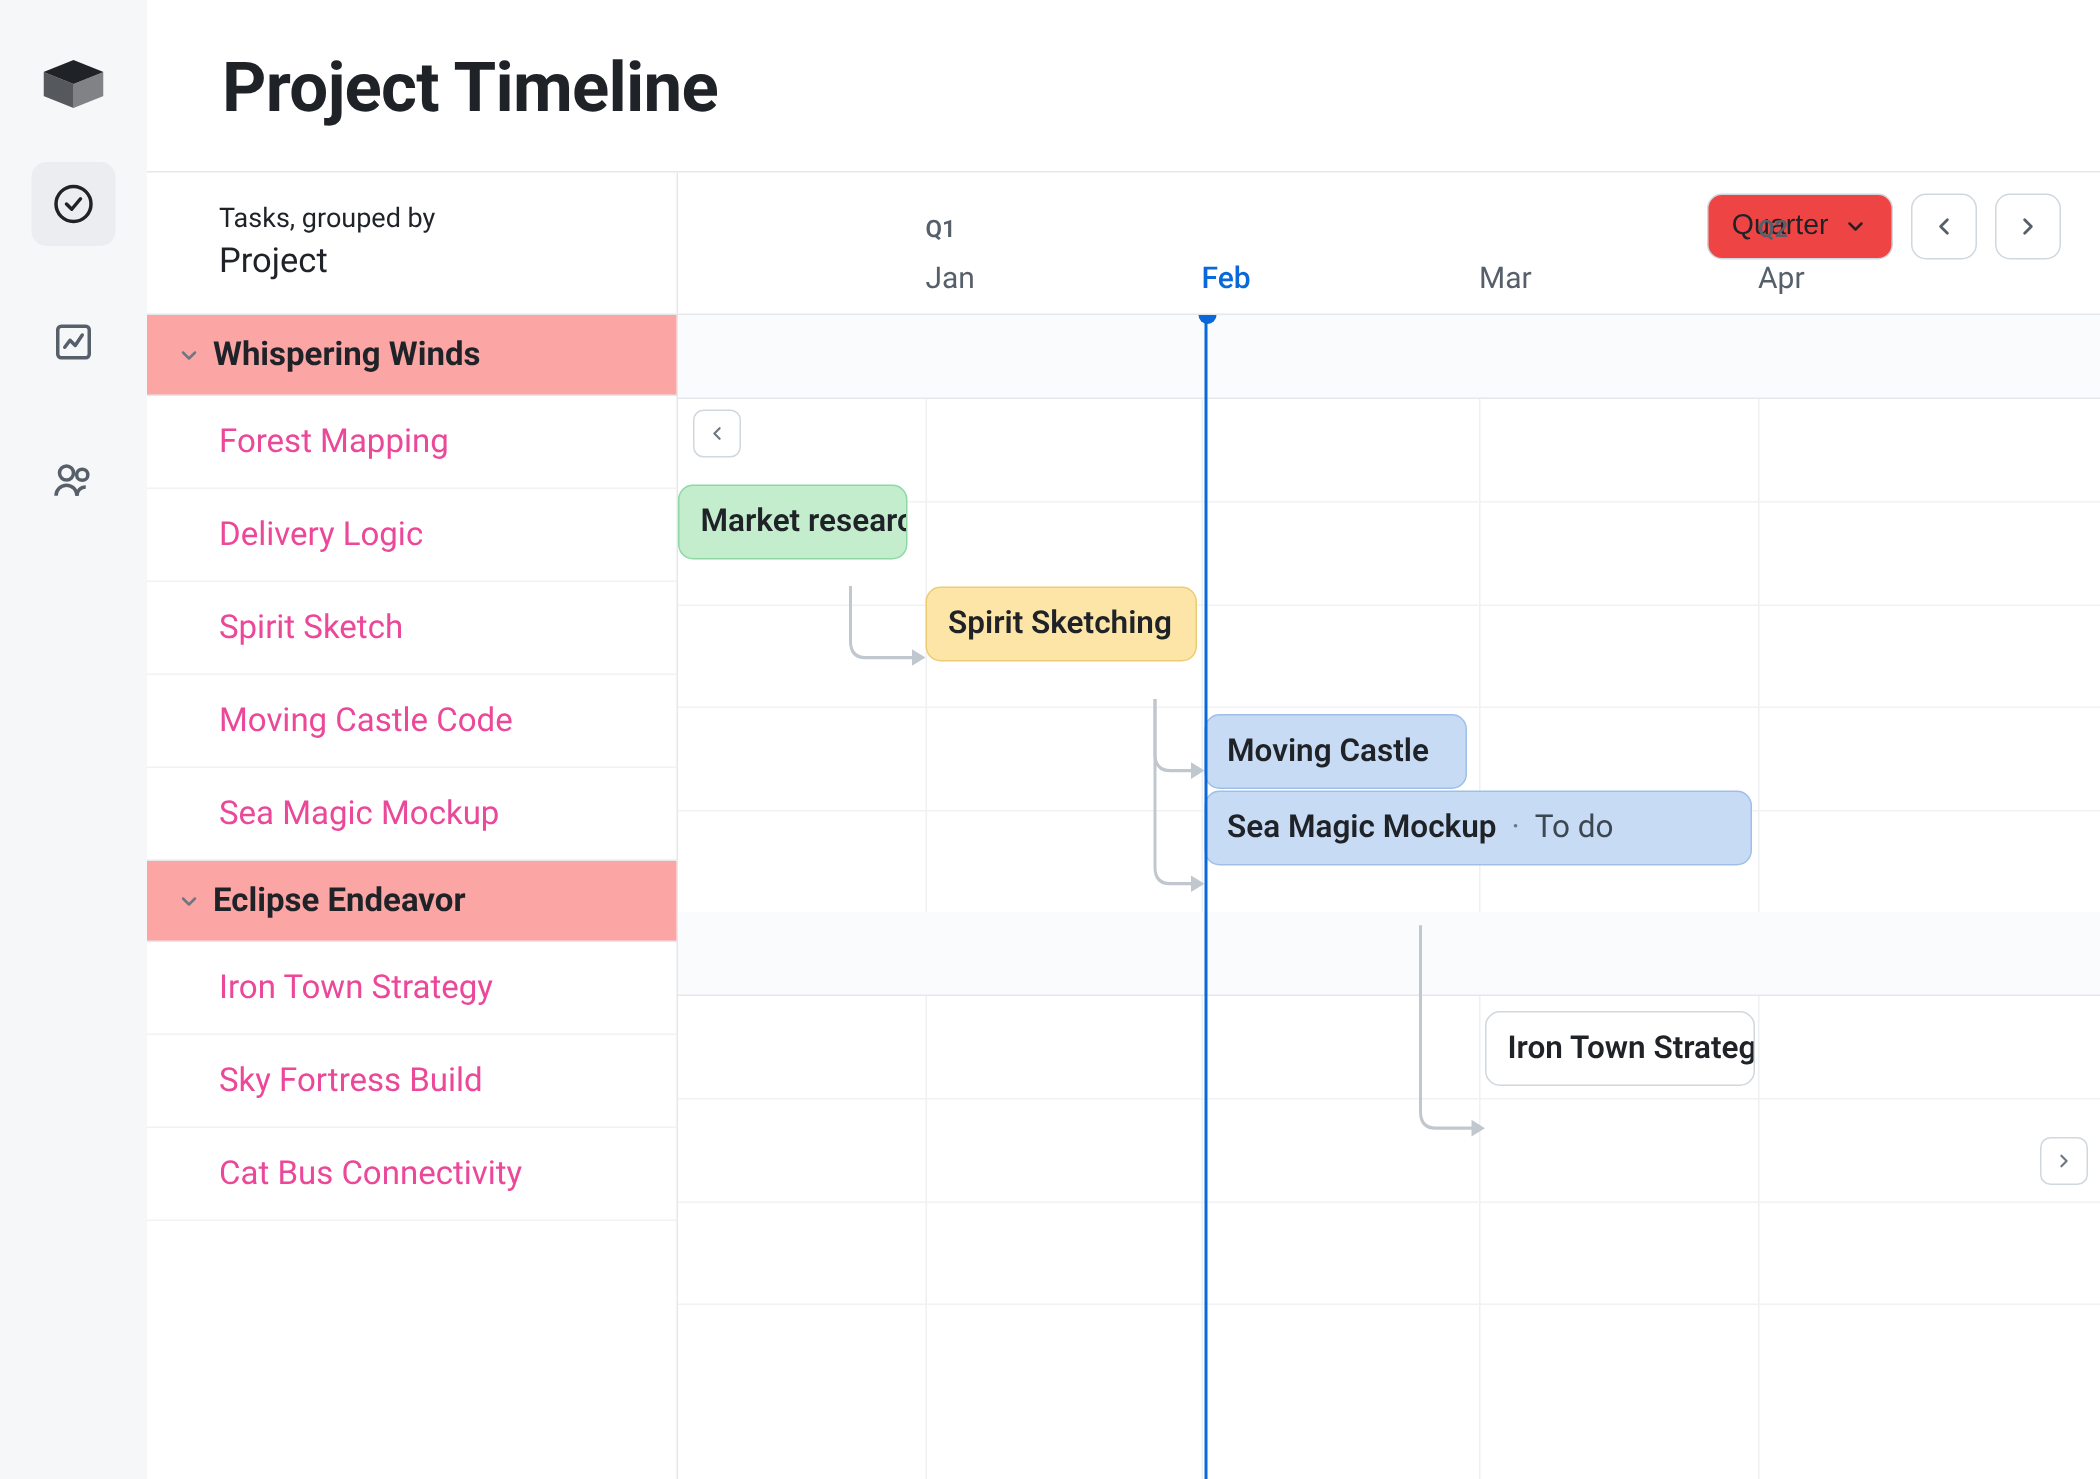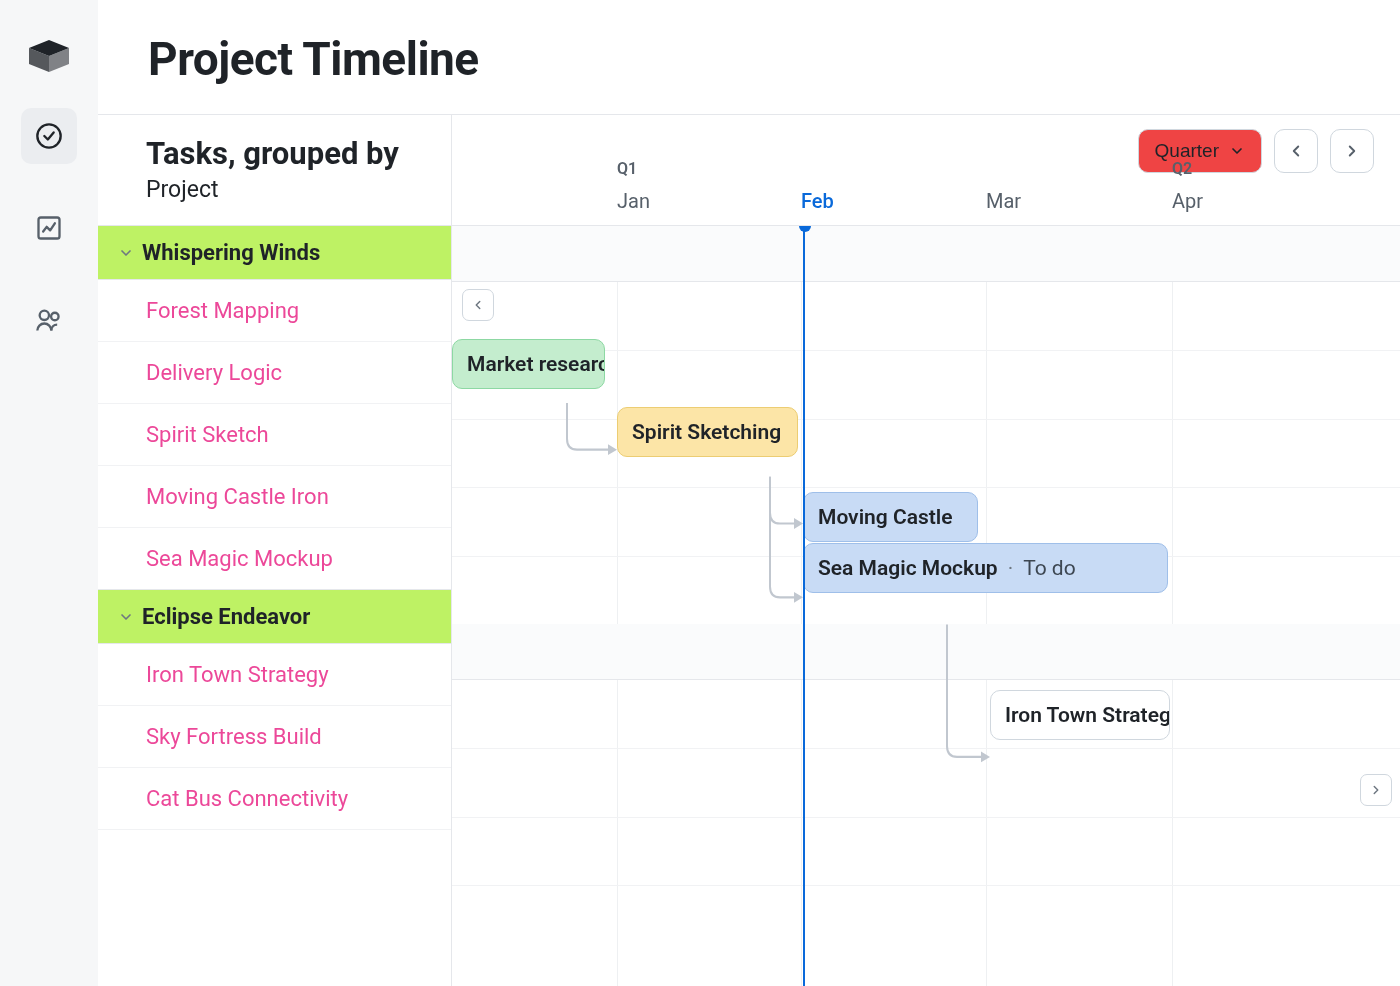--- a/index.html
+++ b/index.html
@@ -56,21 +56,21 @@
 
 .timeline-header {
   display: flex;
   border-bottom: 1px solid #e5e7eb;
 }
 .task-head {
   width: 354px;
   border-right: 1px solid #e5e7eb;
   padding: 20px 30px 22px 48px;
 }
-.task-head .line1 { font-size: 31px; font-weight: 700; }
+.task-head .line1 { font-size: 18px; font-weight: 400; }
 .task-head .line2 { font-size: 23px; font-weight: 400; color: #1f2328; margin-top: 4px; }
 
 .axis-head {
   flex: 1;
   position: relative;
 }
 .controls {
   position: absolute; top: 14px; right: 26px;
   display: flex; gap: 12px;
 }
@@ -108,21 +108,21 @@
 
 .timeline-body {
   flex: 1; display: flex; position: relative;
 }
 .task-col {
   width: 354px;
   border-right: 1px solid #e5e7eb;
 }
 .group-row {
   border-bottom: 1px solid #e5e7eb;
-  background: #bef264;
+  background: #fca5a5;
   padding: 14px 20px 14px 20px;
   display: flex; align-items: center; gap: 8px;
   font-size: 22px; font-weight: 700;
 }
 .group-row .chev { color: #6e7781; display:flex; }
 .task-row {
   border-bottom: 1px solid #f1f2f4;
   padding: 18px 20px 18px 48px;
   font-size: 22px;
   font-weight: 400;
@@ -283,21 +283,21 @@
             <span class="chev">
               <svg width="16" height="16" viewBox="0 0 24 24" fill="none" stroke="currentColor" stroke-width="2.5">
                 <path d="M6 9l6 6 6-6" stroke-linecap="round" stroke-linejoin="round"></path>
               </svg>
             </span>
             <span>Whispering Winds</span>
           </div>
           <div class="task-row">Forest Mapping</div>
           <div class="task-row">Delivery Logic</div>
           <div class="task-row">Spirit Sketch</div>
-          <div class="task-row">Moving Castle Iron</div>
+          <div class="task-row">Moving Castle Code</div>
           <div class="task-row last-in-group">Sea Magic Mockup</div>
           <div class="group-row">
             <span class="chev">
               <svg width="16" height="16" viewBox="0 0 24 24" fill="none" stroke="currentColor" stroke-width="2.5">
                 <path d="M6 9l6 6 6-6" stroke-linecap="round" stroke-linejoin="round"></path>
               </svg>
             </span>
             <span>Eclipse Endeavor</span>
           </div>
           <div class="task-row">Iron Town Strategy</div>

